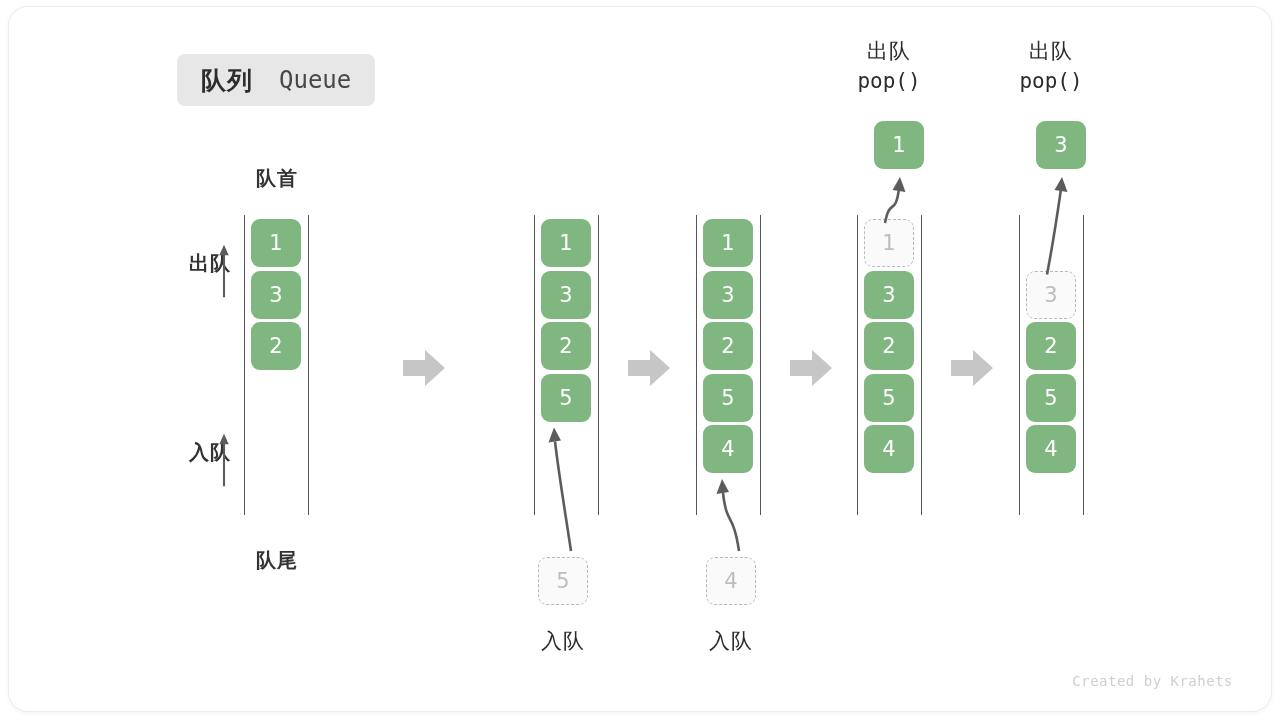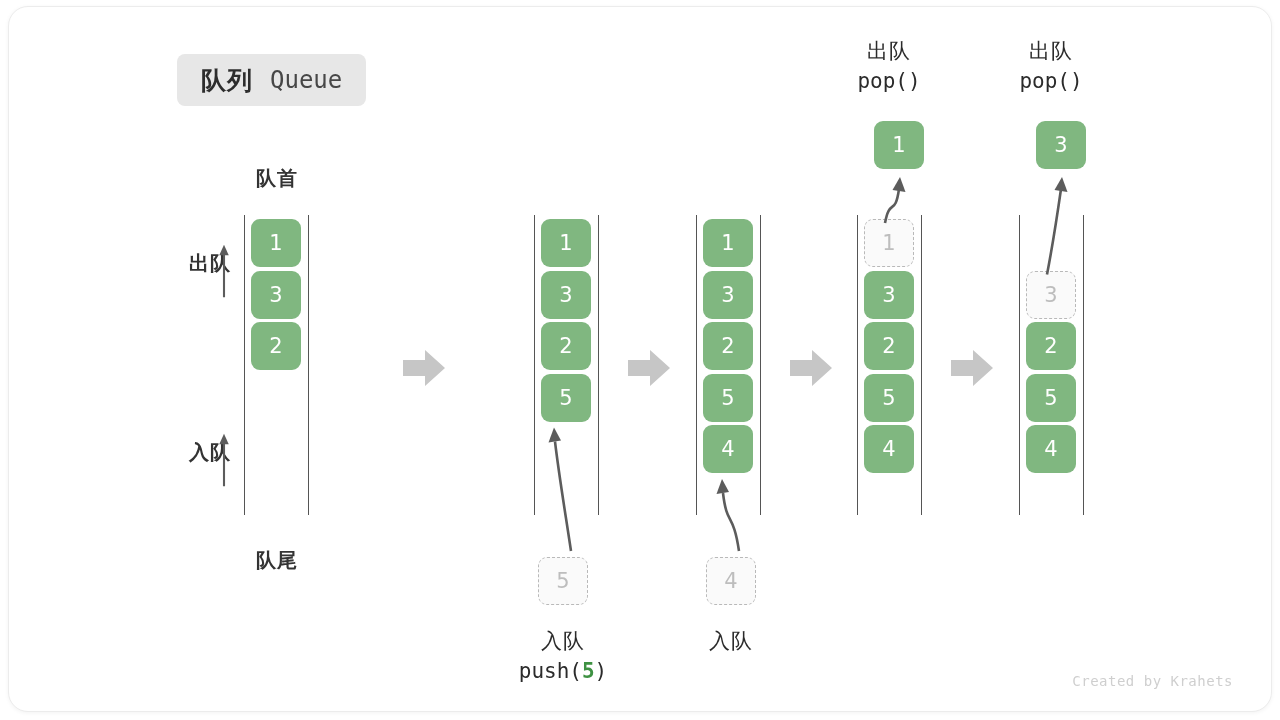--- a/index.html
+++ b/index.html
@@ -31,21 +31,21 @@
   #title-badge {
     position: absolute;
     left: 168px;
     top: 47px;
     height: 52px;
     padding: 0 24px;
     background: #e7e7e7;
     border-radius: 8px;
     display: flex;
     align-items: center;
-    gap: 17px;
+    gap: 26px;
   }
   #title-badge .cn {
     font-size: 25px;
     font-weight: bold;
     color: #2d2d2d;
     letter-spacing: 1px;
   }
   #title-badge .en {
     font-family: "DejaVu Sans Mono", "Liberation Mono", monospace;
     font-size: 24px;
@@ -256,21 +256,20 @@
     </div>
 
   <div id="push-root">
       <div class="slot ghost" style="position: absolute; left: 529px; top: 550px;">5</div>
       <svg width="120" height="360" viewBox="0 0 120 360" style="position: absolute; left: 494px; top: 200px;">
         <path d="M 68 344 C 62 304, 56 268.5, 52 234.5" stroke="#5c5c5c" stroke-width="2.6" fill="none"></path>
         <polygon points="51,220.5 45.5,235.5 58,233.5" fill="#5c5c5c"></polygon>
       </svg>
       <div class="op-caption" style="left: 454px; top: 620px;">
         <div class="cn">入队</div>
-        <div class="code">push(<span class="val">5</span>)</div>
       </div>
       <div class="slot ghost" style="position: absolute; left: 697px; top: 550px;">4</div>
       <svg width="120" height="360" viewBox="0 0 120 360" style="position: absolute; left: 662px; top: 200px;">
         <path d="M 68 344 C 62 304, 56 320, 52 286" stroke="#5c5c5c" stroke-width="2.6" fill="none"></path>
         <polygon points="51,272 45.5,287 58,285" fill="#5c5c5c"></polygon>
       </svg>
       <div class="op-caption" style="left: 622px; top: 620px;">
         <div class="cn">入队</div>
       </div>
     </div>

